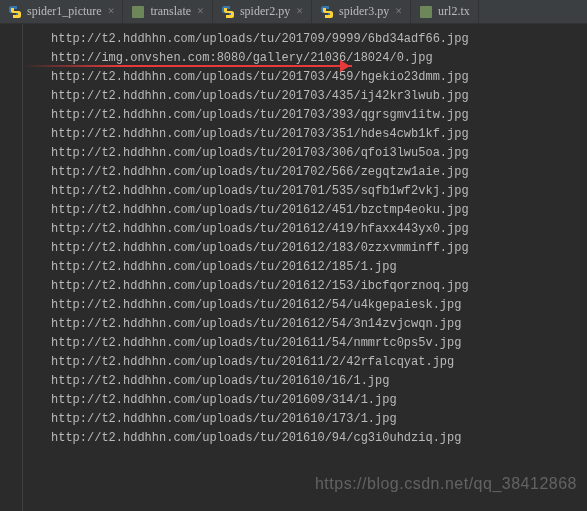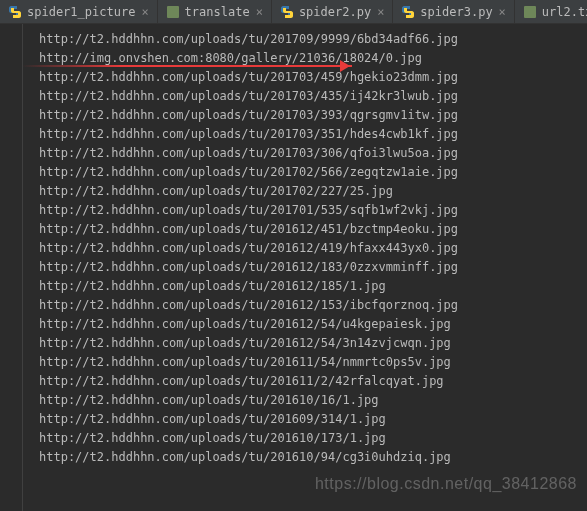--- a/index.html
+++ b/index.html
@@ -22,41 +22,43 @@
     }
     .tab {
       display: flex;
       align-items: center;
       padding: 0 8px;
       border-right: 1px solid #323232;
       color: #bbbbbb;
       font-size: 12px;
       white-space: nowrap;
       cursor: pointer;
+      font-family: Liberation Serif, serif;
     }
     .tab-icon {
       width: 14px;
       height: 14px;
       margin-right: 5px;
       display: inline-flex;
       align-items: center;
       justify-content: center;
     }
     .tab-close {
       margin-left: 6px;
       color: #888;
       cursor: pointer;
       font-size: 12px;
     }
     .editor {
       background: #2b2b2b;
-      padding: 6px 0 6px 12px;
+      padding: 6px 0 6px 24px;
       height: calc(100% - 24px);
       overflow: hidden;
       position: relative;
+      font-family: Liberation Mono, monospace;
     }
     .gutter-line {
       position: absolute;
       left: 22px;
       top: 0;
       bottom: 0;
       width: 1px;
       background: #404040;
     }
     .line {
@@ -162,21 +164,20 @@
   <div class="arrow-head"></div>
   <div id="lines">
       <div class="line">http://t2.hddhhn.com/uploads/tu/201709/9999/6bd34adf66.jpg</div>
       <div class="line highlighted">http://img.onvshen.com:8080/gallery/21036/18024/0.jpg</div>
       <div class="line">http://t2.hddhhn.com/uploads/tu/201703/459/hgekio23dmm.jpg</div>
       <div class="line">http://t2.hddhhn.com/uploads/tu/201703/435/ij42kr3lwub.jpg</div>
       <div class="line">http://t2.hddhhn.com/uploads/tu/201703/393/qgrsgmv1itw.jpg</div>
       <div class="line">http://t2.hddhhn.com/uploads/tu/201703/351/hdes4cwb1kf.jpg</div>
       <div class="line">http://t2.hddhhn.com/uploads/tu/201703/306/qfoi3lwu5oa.jpg</div>
       <div class="line">http://t2.hddhhn.com/uploads/tu/201702/566/zegqtzw1aie.jpg</div>
-      <div class="line">http://t2.hddhhn.com/uploads/tu/201702/227/25.jpg</div>
       <div class="line">http://t2.hddhhn.com/uploads/tu/201701/535/sqfb1wf2vkj.jpg</div>
       <div class="line">http://t2.hddhhn.com/uploads/tu/201612/451/bzctmp4eoku.jpg</div>
       <div class="line">http://t2.hddhhn.com/uploads/tu/201612/419/hfaxx443yx0.jpg</div>
       <div class="line">http://t2.hddhhn.com/uploads/tu/201612/183/0zzxvmminff.jpg</div>
       <div class="line">http://t2.hddhhn.com/uploads/tu/201612/185/1.jpg</div>
       <div class="line">http://t2.hddhhn.com/uploads/tu/201612/153/ibcfqorznoq.jpg</div>
       <div class="line">http://t2.hddhhn.com/uploads/tu/201612/54/u4kgepaiesk.jpg</div>
       <div class="line">http://t2.hddhhn.com/uploads/tu/201612/54/3n14zvjcwqn.jpg</div>
       <div class="line">http://t2.hddhhn.com/uploads/tu/201611/54/nmmrtc0ps5v.jpg</div>
       <div class="line">http://t2.hddhhn.com/uploads/tu/201611/2/42rfalcqyat.jpg</div>

